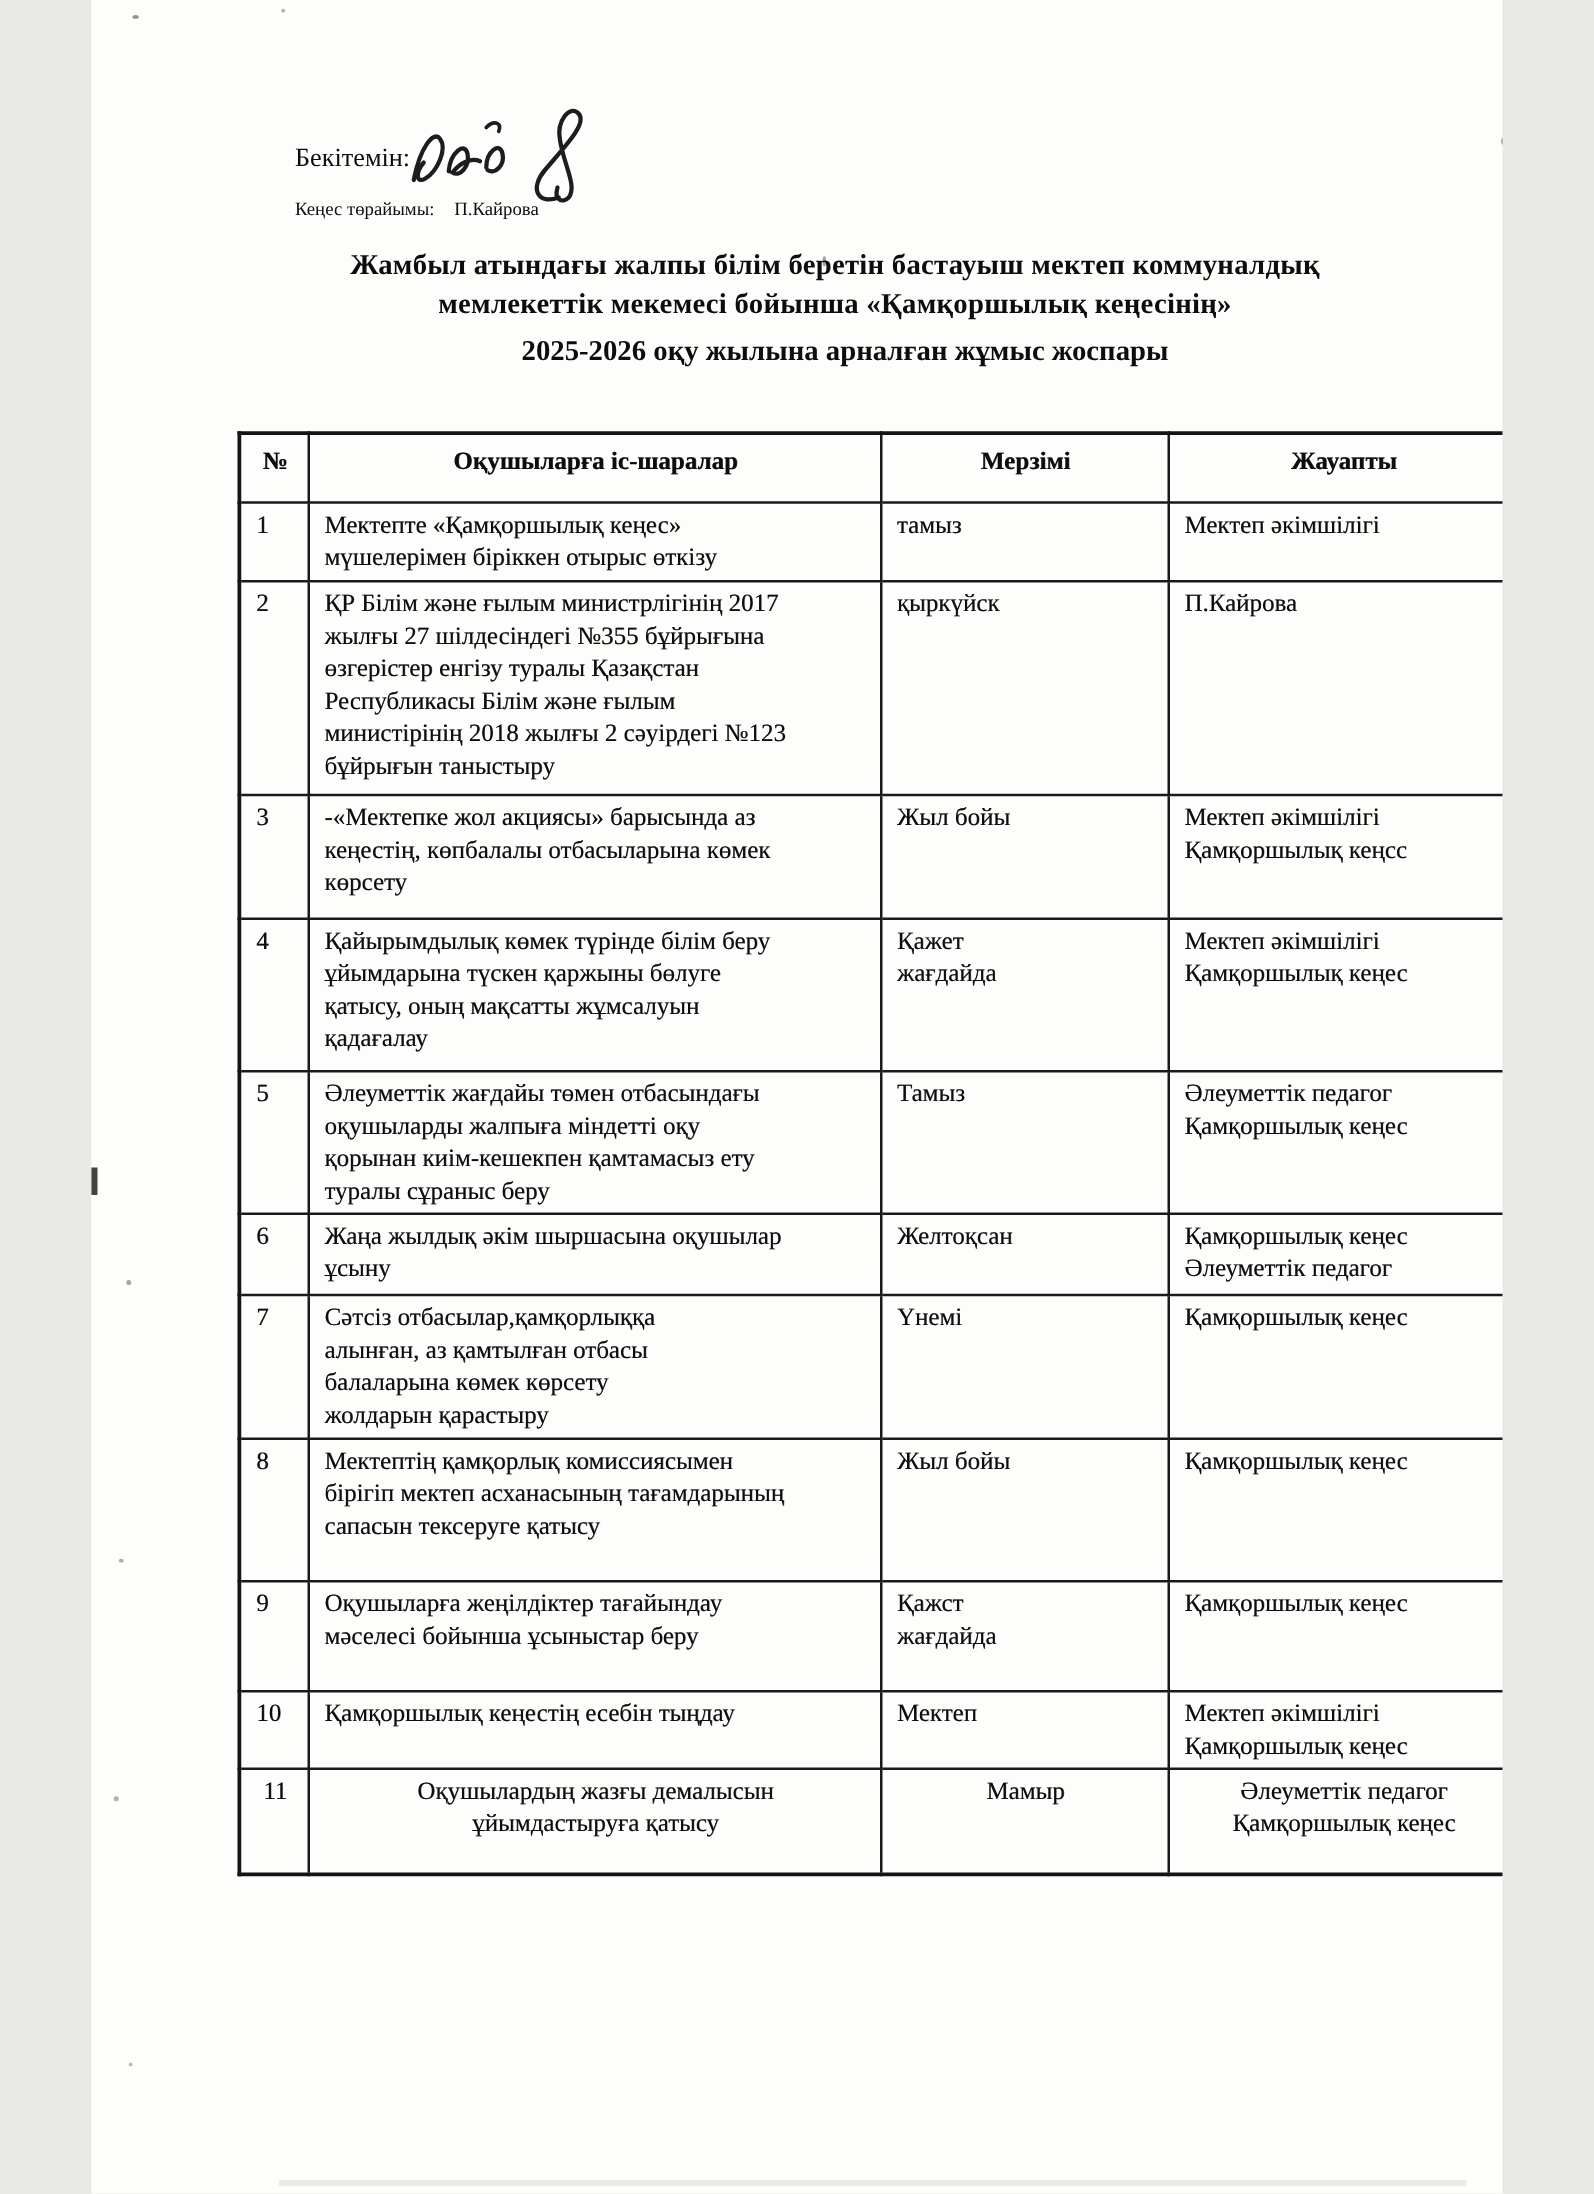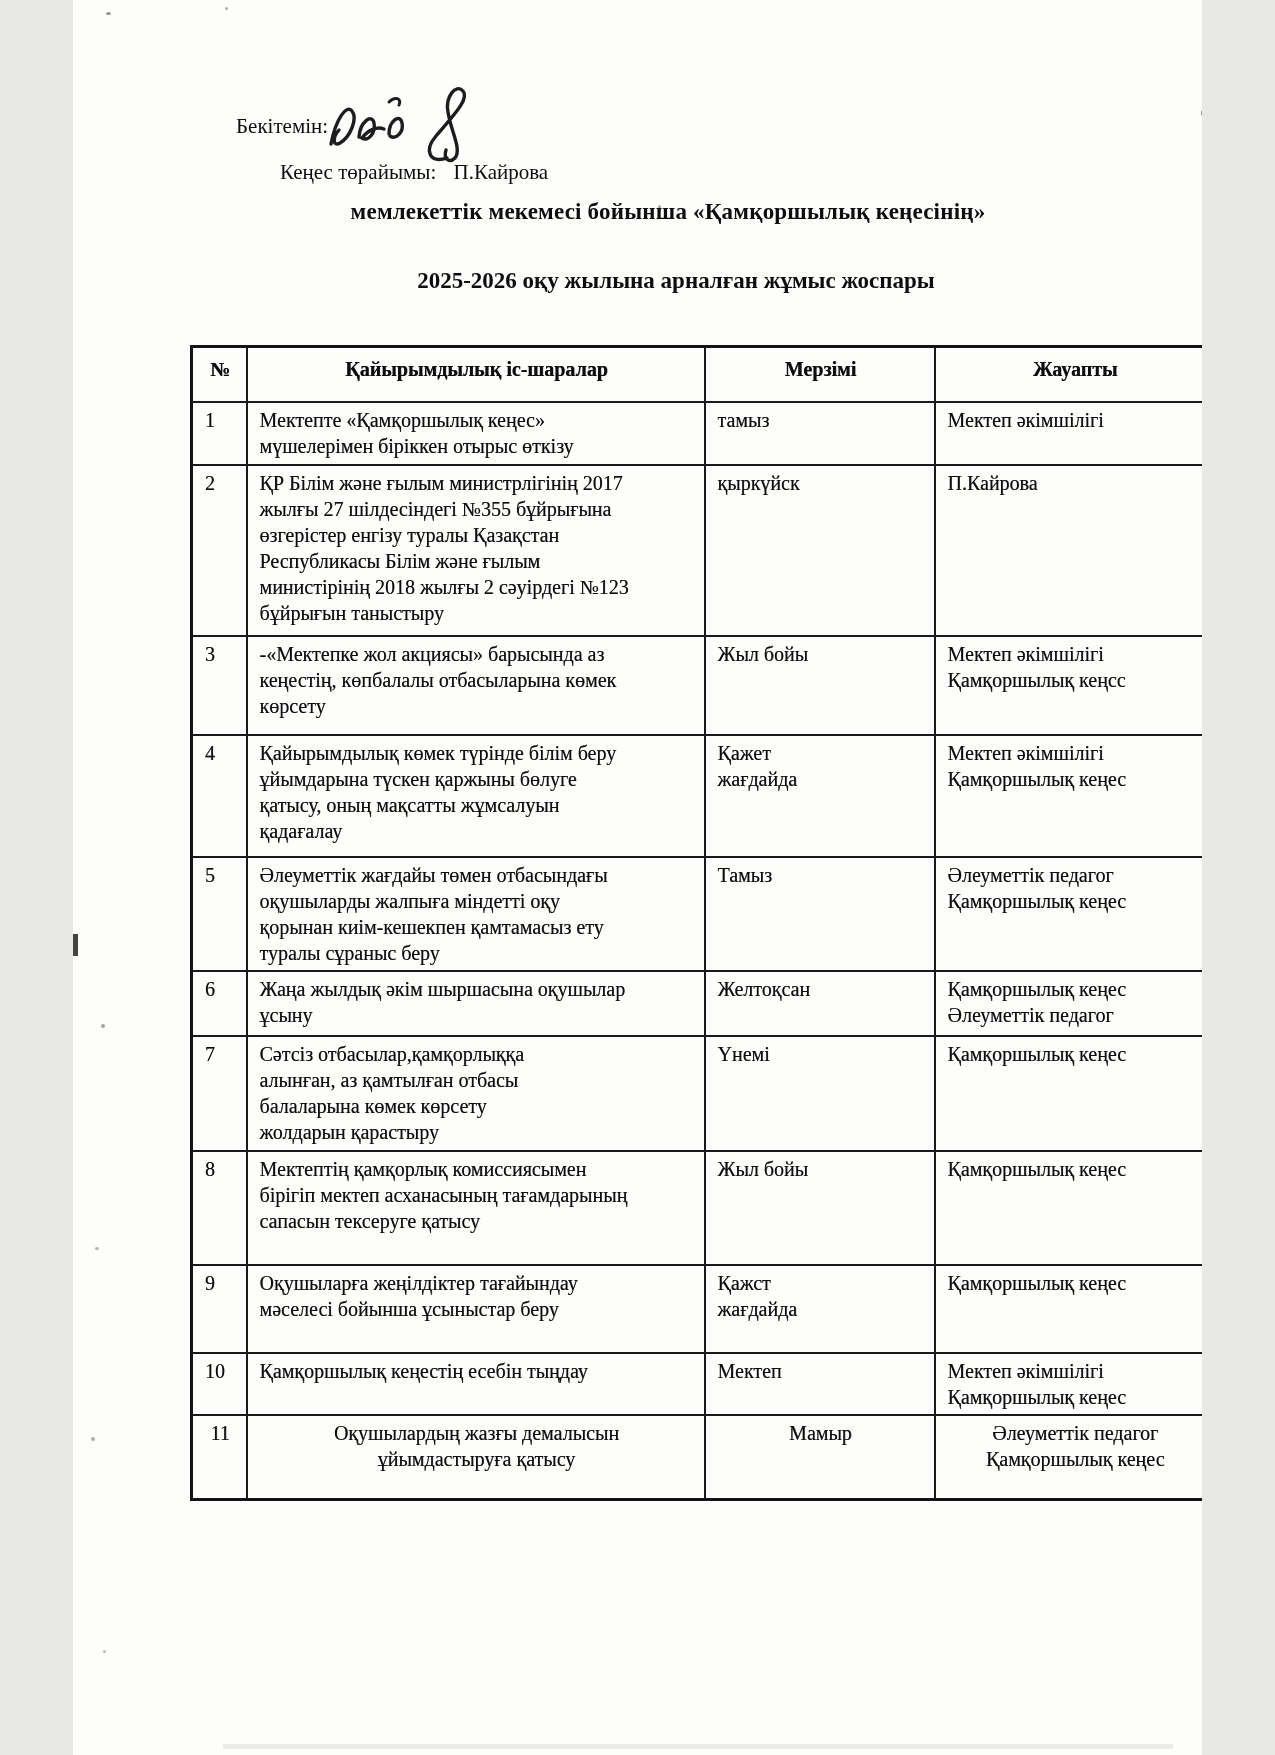--- a/index.html
+++ b/index.html
@@ -8,21 +8,21 @@
     width:1129px;height:1755px;
     margin:0 auto;
     background:#fdfdfb;
     overflow:hidden;
     font-family:"Liberation Serif","DejaVu Serif",serif;
     color:#0d0d0d;
   }
   
   .approve-line{position:absolute;left:163px;top:114px;font-size:21px;}
   .signature{position:absolute;left:250px;top:86px;}
-  .chair-line{position:absolute;left:163px;top:160px;font-size:21px;margin-left:44px;}
+  .chair-line{position:absolute;left:163px;top:160px;font-size:15px;}
   .chair-line .name{margin-left:12px;}
   
   .title-block{
     position:absolute;left:0;top:196px;width:1190px;
     text-align:center;font-weight:bold;font-size:23px;line-height:31px;
     letter-spacing:0.2px;
   }
   .subtitle{
     position:absolute;left:8px;top:268px;width:1190px;
     text-align:center;font-weight:bold;font-size:23px;
@@ -82,35 +82,36 @@
     <path d="M66,16 C72,10 79,12 76,19" stroke="#1d1d1d" stroke-width="3" stroke-linecap="round" fill="none"></path>
     <path d="M124,72 C106,78 101,64 113,50 C129,31 147,13 140,5 C133,-3 122,11 125,26 C128,46 139,63 132,72 C127,77 120,74 123,64" stroke="#1d1d1d" stroke-width="3.4" stroke-linecap="round" fill="none"></path>
   </svg>
 
   <div class="chair-line">
     <span>Кеңес төрайымы:</span>
     <span class="name">П.Кайрова</span>
   </div>
 
   <div class="title-block">
+    <div>Жамбыл атындағы жалпы білім беретін бастауыш мектеп коммуналдық</div>
     <div>мемлекеттік мекемесі  бойынша  «Қамқоршылық кеңесінің»</div>
   </div>
   <div class="subtitle">2025-2026 оқу жылына арналған жұмыс жоспары</div>
 
   <table class="plan">
     <colgroup>
       <col style="width:55px">
       <col style="width:458px">
       <col style="width:230px">
       <col style="width:280px">
     </colgroup>
     <thead>
       <tr style="height:55px">
         <th>№</th>
-        <th>Қайырымдылық іс-шаралар</th>
+        <th>Оқушыларға іс-шаралар</th>
         <th>Мерзімі</th>
         <th>Жауапты</th>
       </tr>
     </thead>
     <tbody id="plan-body">
         <tr style="height: 63px;">
           <td class="c-num">1</td>
           <td>Мектепте «Қамқоршылық кеңес»
 мүшелерімен біріккен отырыс өткізу</td>
           <td>тамыз</td>

